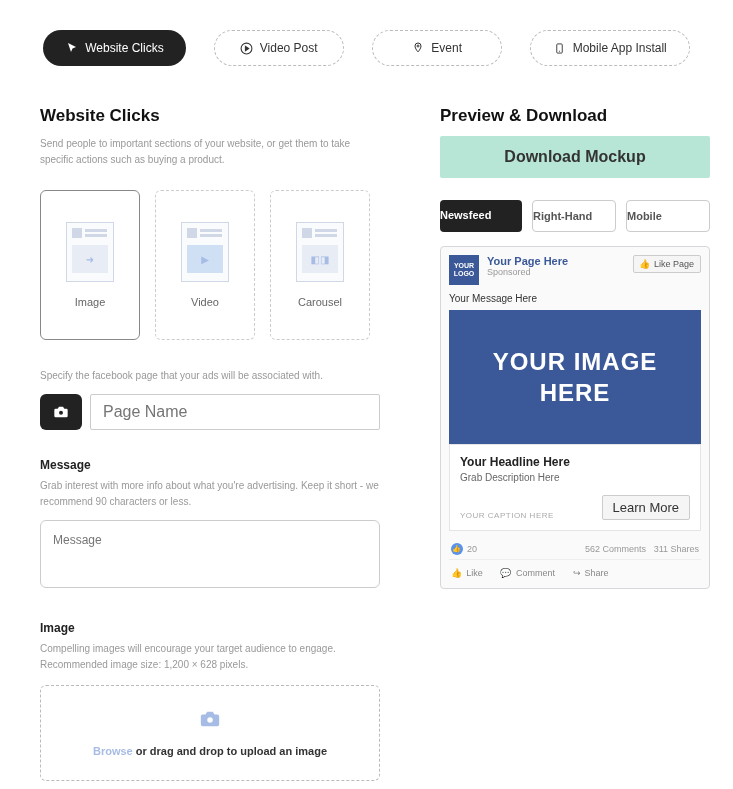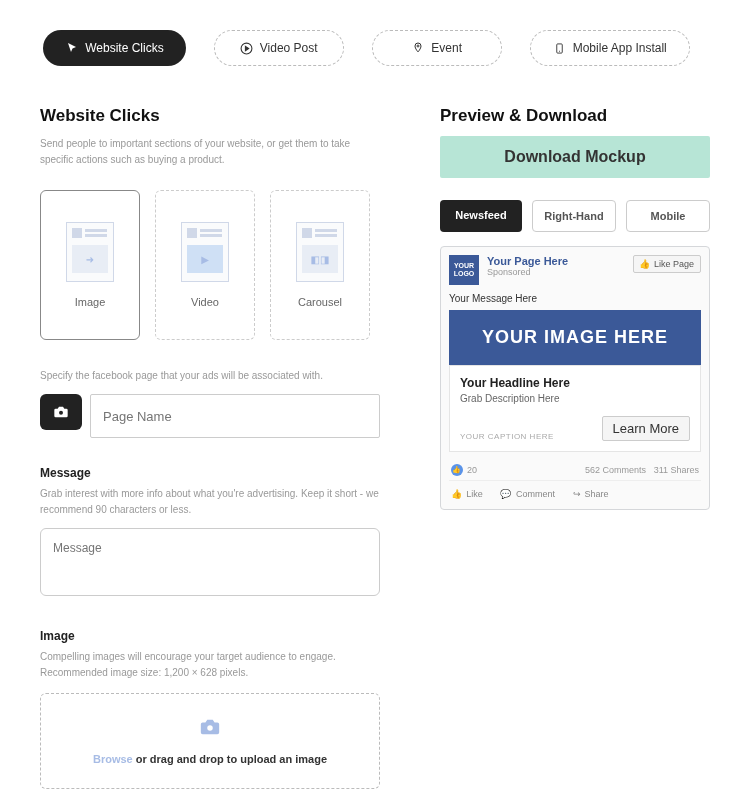--- a/index.html
+++ b/index.html
@@ -21,40 +21,40 @@
 .media-card .thumb { width: 48px; height: 60px; border: 1px solid #d0d8e8; background: #fafbfc; position: relative; }
 .media-card .thumb .bar { position: absolute; top: 5px; left: 5px; width: 10px; height: 10px; background: #d0d8e8; }
 .media-card .thumb .lines { position: absolute; top: 6px; left: 18px; width: 22px; height: 3px; background: #d0d8e8; box-shadow: 0 5px 0 #d0d8e8; }
 .media-card .thumb .img-area { position: absolute; top: 22px; left: 5px; right: 5px; height: 28px; background: #e8edf5; display: flex; align-items: center; justify-content: center; color: #a7bce5; font-size: 10px; }
 .media-card .thumb.video .img-area { background: #cfe0f5; }
 .media-card .thumb.carousel .img-area { background: #e8edf5; }
 .media-card .lbl { font-size: 11px; color: #666; }
 .section-label { font-size: 12px; font-weight: 700; margin-bottom: 6px; }
 .advertiser-row { display: flex; gap: 8px; margin-bottom: 28px; }
 .cam-btn { width: 42px; height: 36px; background: #222; border-radius: 6px; display: flex; align-items: center; justify-content: center; color: #fff; cursor: pointer; }
-.page-input { flex: 1; border: 1px solid #ccc; border-radius: 2px; padding: 0 12px; font-size: 13px; color: #aaa; height: 44px; }
+.page-input { flex: 1; border: 1px solid #ccc; border-radius: 2px; padding: 0 12px; font-size: 16px; color: #aaa; height: 36px; }
 .msg-area { width: 100%; border: 1px solid #ccc; border-radius: 6px; padding: 12px; font-size: 12px; color: #aaa; height: 68px; resize: none; font-family: inherit; margin-bottom: 30px; }
 .dropzone { border: 1px dashed #bbb; border-radius: 6px; padding: 22px 10px; text-align: center; cursor: pointer; }
 .dropzone .cam-ico { color: #a7bce5; font-size: 22px; display: block; margin-bottom: 8px; }
 .dropzone .browse { color: #a7bce5; font-weight: 700; font-size: 11px; }
 .dropzone .rest { font-weight: 700; font-size: 11px; color: #333; }
 .download-btn { background: #b7e5d6; color: #333; border: none; width: 100%; padding: 12px; font-size: 16px; font-weight: 700; border-radius: 2px; cursor: pointer; margin-bottom: 22px; }
 .preview-tabs { display: flex; gap: 10px; margin-bottom: 14px; }
-.ptab { flex: 1; text-align: center; padding: 9px 0; border-radius: 4px; font-size: 11px; font-weight: 700; cursor: pointer; }
+.ptab { flex: 1; padding: 9px 0; border-radius: 4px; font-size: 11px; font-weight: 700; cursor: pointer; }
 .ptab.active { background: #222; color: #fff; }
 .ptab.inactive { background: #fff; border: 1px solid #ccc; color: #555; }
 .preview-card { border: 1px solid #d5d7da; border-radius: 4px; background: #fafafa; padding: 8px; }
 .fb-head { display: flex; align-items: flex-start; justify-content: space-between; margin-bottom: 8px; }
 .fb-head-left { display: flex; gap: 8px; align-items: flex-start; }
 .logo-sq { width: 30px; height: 30px; background: #3b5998; color: #fff; font-size: 7px; font-weight: 700; display: flex; align-items: center; justify-content: center; text-align: center; line-height: 1.1; }
 .page-name { color: #3b5998; font-weight: 700; font-size: 11px; }
 .sponsored { color: #999; font-size: 9px; }
 .like-page { border: 1px solid #ccc; background: #f5f5f5; padding: 3px 6px; font-size: 9px; border-radius: 2px; display: flex; align-items: center; gap: 3px; color: #555; cursor: pointer; }
 .msg-text { font-size: 10px; color: #333; margin-bottom: 6px; }
-.hero { background: #3b5998; color: #fff; text-align: center; padding: 16px 10px; font-size: 18px; font-weight: 800; letter-spacing: 1px; line-height: 1.3; }
+.hero { background: #3b5998; color: #fff; text-align: center; padding: 36px 10px; font-size: 24px; font-weight: 800; letter-spacing: 1px; line-height: 1.3; }
 .details { border: 1px solid #e5e5e5; background: #fff; padding: 10px; margin-bottom: 8px; }
 .det-row { display: flex; justify-content: space-between; align-items: flex-end; }
 .headline { font-weight: 700; font-size: 12px; color: #222; margin-bottom: 3px; }
 .desc { font-size: 10px; color: #666; margin-bottom: 12px; }
 .caption { font-size: 8px; color: #aaa; letter-spacing: 0.5px; }
 .learn-btn { border: 1px solid #ccc; background: #f5f5f5; padding: 4px 10px; font-size: 13px; border-radius: 2px; color: #333; cursor: pointer; }
 .engagement { display: flex; justify-content: space-between; align-items: center; font-size: 9px; color: #999; padding: 4px 2px; border-bottom: 1px solid #eee; margin-bottom: 6px; }
 .eng-left { display: flex; align-items: center; gap: 4px; }
 .like-circle { width: 12px; height: 12px; border-radius: 50%; background: #5a93e8; color: #fff; display: inline-flex; align-items: center; justify-content: center; font-size: 7px; }
 .actions { display: flex; gap: 18px; font-size: 9px; color: #888; padding: 2px; }

